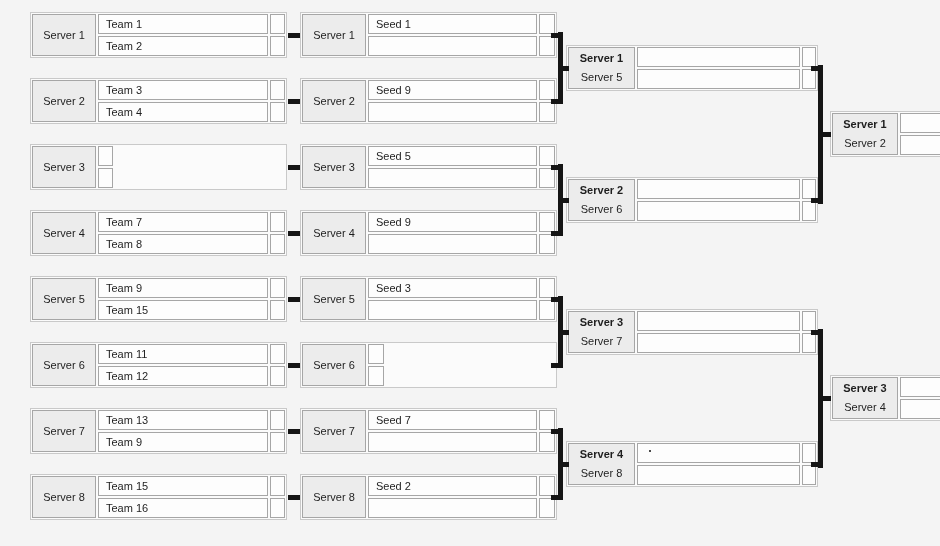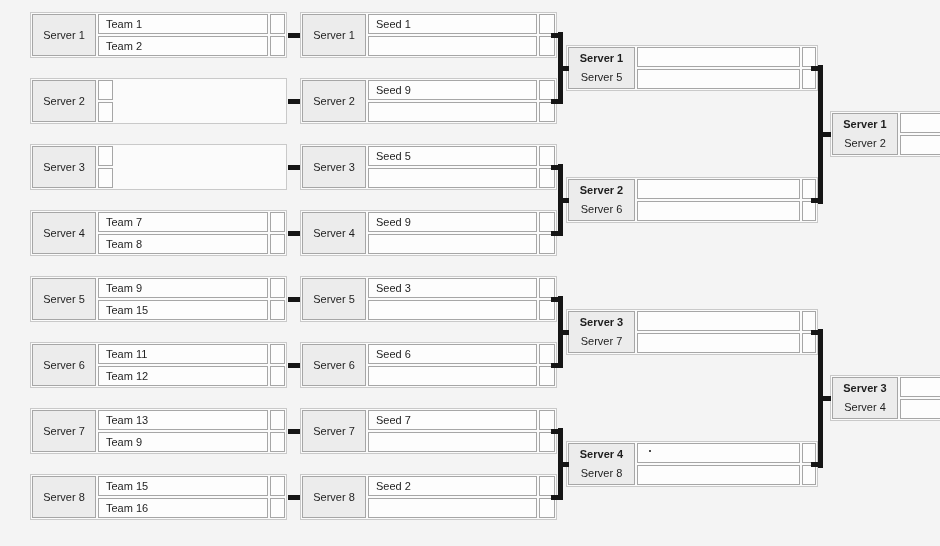--- a/index.html
+++ b/index.html
@@ -72,20 +72,24 @@
       <div class="cell">Team 2</div>
     </div>
     <div class="scorecol">
       <div class="cell"></div>
       <div class="cell"></div>
     </div>
   </div>
 
   <div class="block r1" style="left:30px;top:78px;">
     <div class="cell label">Server 2</div>
+    <div class="rows">
+      <div class="cell">Team 3</div>
+      <div class="cell">Team 4</div>
+    </div>
     <div class="scorecol">
       <div class="cell"></div>
       <div class="cell"></div>
     </div>
   </div>
 
   <div class="block r1" style="left:30px;top:144px;">
     <div class="cell label">Server 3</div>
     <div class="scorecol">
       <div class="cell"></div>
@@ -208,24 +212,20 @@
       <div class="cell"></div>
     </div>
     <div class="scorecol">
       <div class="cell"></div>
       <div class="cell"></div>
     </div>
   </div>
 
   <div class="block r2" style="left:300px;top:342px;">
     <div class="cell label">Server 6</div>
-    <div class="rows">
-      <div class="cell">Seed 6</div>
-      <div class="cell"></div>
-    </div>
     <div class="scorecol">
       <div class="cell"></div>
       <div class="cell"></div>
     </div>
   </div>
 
   <div class="block r2" style="left:300px;top:408px;">
     <div class="cell label">Server 7</div>
     <div class="rows">
       <div class="cell">Seed 7</div>

